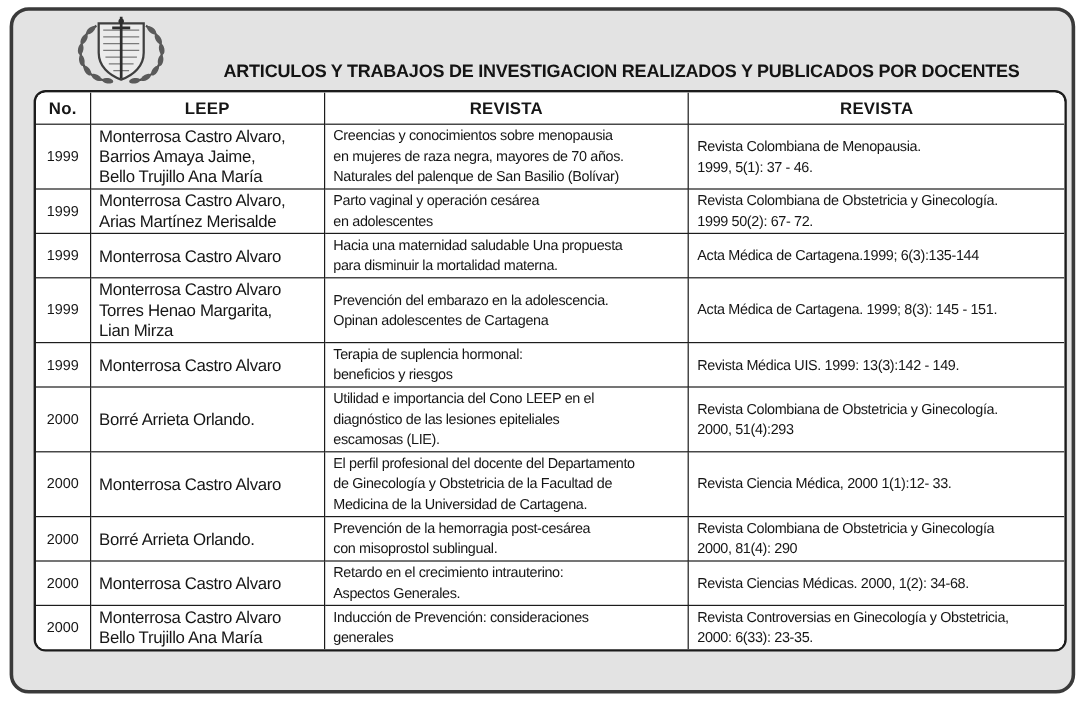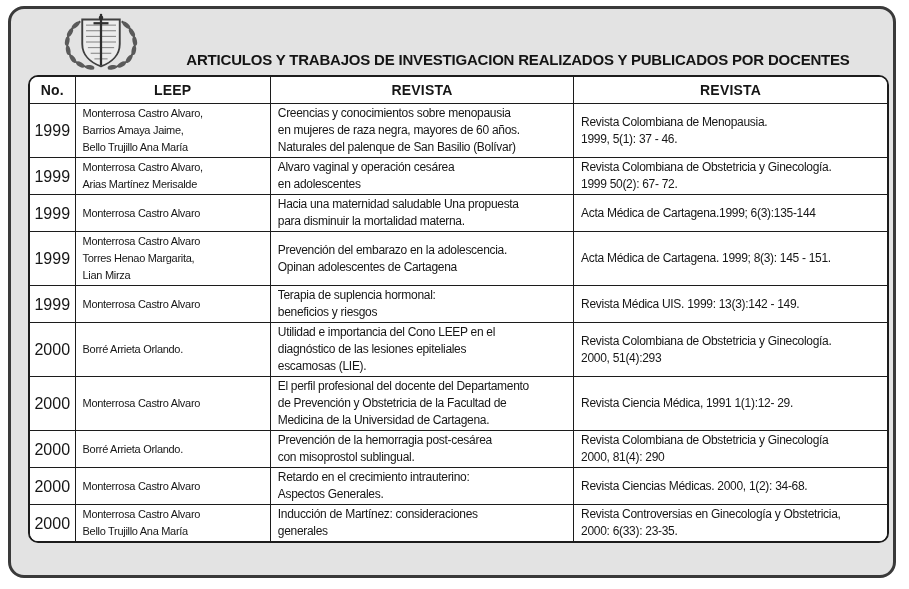--- a/index.html
+++ b/index.html
@@ -40,23 +40,23 @@
   th{
     border:1.8px solid #1c1c1c;font-size:14px;font-weight:bold;
     text-align:center;padding:5px 2px;letter-spacing:0.2px;background:#fff;
   }
   td{
     border:1.8px solid #1c1c1c;vertical-align:middle;background:#fff;
     font-size:12px;line-height:17px;padding:1px 2px 1px 7px;
     white-space:pre;overflow:hidden;letter-spacing:-0.3px;
   }
   td.col-no{
-    text-align:center;font-size:16px;padding:1px 1px;letter-spacing:0;
-  }
-  td.col-autor{font-size:11px;}
+    text-align:center;font-size:12px;padding:1px 1px;letter-spacing:0;
+  }
+  td.col-autor{font-size:14px;}
   
   tr > *:first-child{border-left:none;}
   tr > *:last-child{border-right:none;}
   thead tr > *{border-top:none;}
   tbody tr:last-child > *{border-bottom:none;}
 </style>
 </head>
 <body>
 
 <div class="page">
@@ -124,30 +124,30 @@
           <th>REVISTA</th>
         </tr>
       </thead>
       <tbody>
           <tr>
             <td class="col-no">1999</td>
             <td class="col-autor">Monterrosa Castro Alvaro,
 Barrios Amaya Jaime,
 Bello Trujillo Ana María</td>
             <td class="col-titulo">Creencias y conocimientos sobre menopausia
-en mujeres de raza negra, mayores de 60 años.
+en mujeres de raza negra, mayores de 70 años.
 Naturales del palenque de San Basilio (Bolívar)</td>
             <td class="col-revista">Revista Colombiana de Menopausia.
 1999, 5(1): 37 - 46.</td>
           </tr>
           <tr>
             <td class="col-no">1999</td>
             <td class="col-autor">Monterrosa Castro Alvaro,
 Arias Martínez Merisalde</td>
-            <td class="col-titulo">Alvaro vaginal y operación cesárea
+            <td class="col-titulo">Parto vaginal y operación cesárea
 en adolescentes</td>
             <td class="col-revista">Revista Colombiana de Obstetricia y Ginecología.
 1999 50(2): 67- 72.</td>
           </tr>
           <tr>
             <td class="col-no">1999</td>
             <td class="col-autor">Monterrosa Castro Alvaro</td>
             <td class="col-titulo">Hacia una maternidad saludable Una propuesta
 para disminuir la mortalidad materna.</td>
             <td class="col-revista">Acta Médica de Cartagena.1999; 6(3):135-144</td>
@@ -174,44 +174,44 @@
             <td class="col-titulo">Utilidad e importancia del Cono LEEP en el
 diagnóstico de las lesiones epiteliales
 escamosas (LIE).</td>
             <td class="col-revista">Revista Colombiana de Obstetricia y Ginecología.
 2000, 51(4):293</td>
           </tr>
           <tr>
             <td class="col-no">2000</td>
             <td class="col-autor">Monterrosa Castro Alvaro</td>
             <td class="col-titulo">El perfil profesional del docente del Departamento
-de Prevención y Obstetricia de la Facultad de
+de Ginecología y Obstetricia de la Facultad de
 Medicina de la Universidad de Cartagena.</td>
-            <td class="col-revista">Revista Ciencia Médica, 1991 1(1):12- 29.</td>
+            <td class="col-revista">Revista Ciencia Médica, 2000 1(1):12- 33.</td>
           </tr>
           <tr>
             <td class="col-no">2000</td>
             <td class="col-autor">Borré Arrieta Orlando.</td>
             <td class="col-titulo">Prevención de la hemorragia post-cesárea
 con misoprostol sublingual.</td>
             <td class="col-revista">Revista Colombiana de Obstetricia y Ginecología
 2000, 81(4): 290</td>
           </tr>
           <tr>
             <td class="col-no">2000</td>
             <td class="col-autor">Monterrosa Castro Alvaro</td>
             <td class="col-titulo">Retardo en el crecimiento intrauterino:
 Aspectos Generales.</td>
             <td class="col-revista">Revista Ciencias Médicas. 2000, 1(2): 34-68.</td>
           </tr>
           <tr>
             <td class="col-no">2000</td>
             <td class="col-autor">Monterrosa Castro Alvaro
 Bello Trujillo Ana María</td>
-            <td class="col-titulo">Inducción de Martínez: consideraciones
+            <td class="col-titulo">Inducción de Prevención: consideraciones
 generales</td>
             <td class="col-revista">Revista Controversias en Ginecología y Obstetricia,
 2000: 6(33): 23-35.</td>
           </tr>
         </tbody>
     </table>
   </div>
 
 </div>
 

